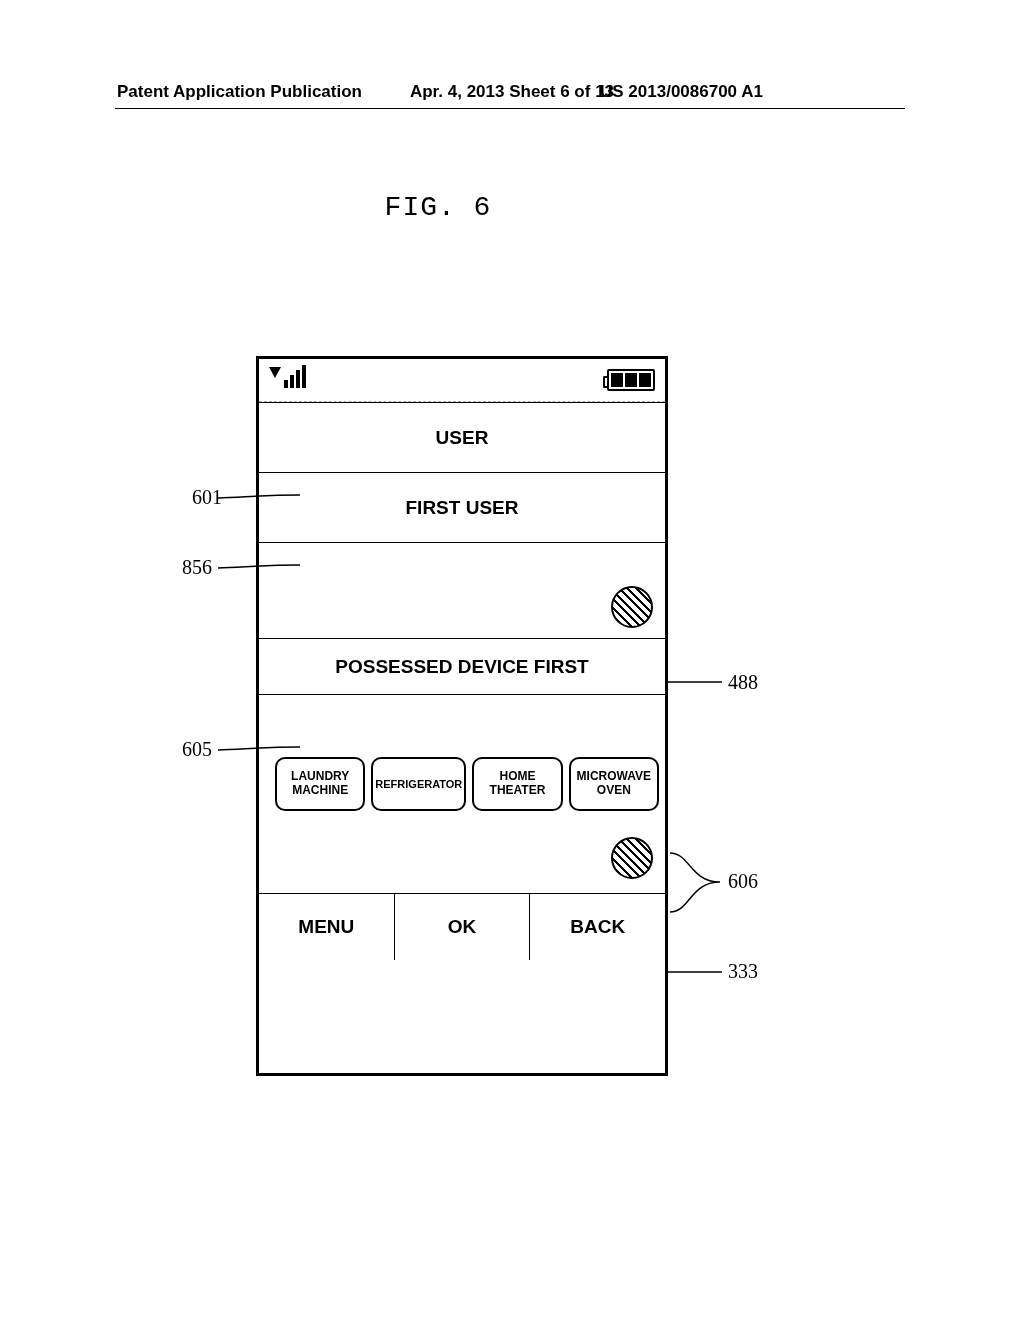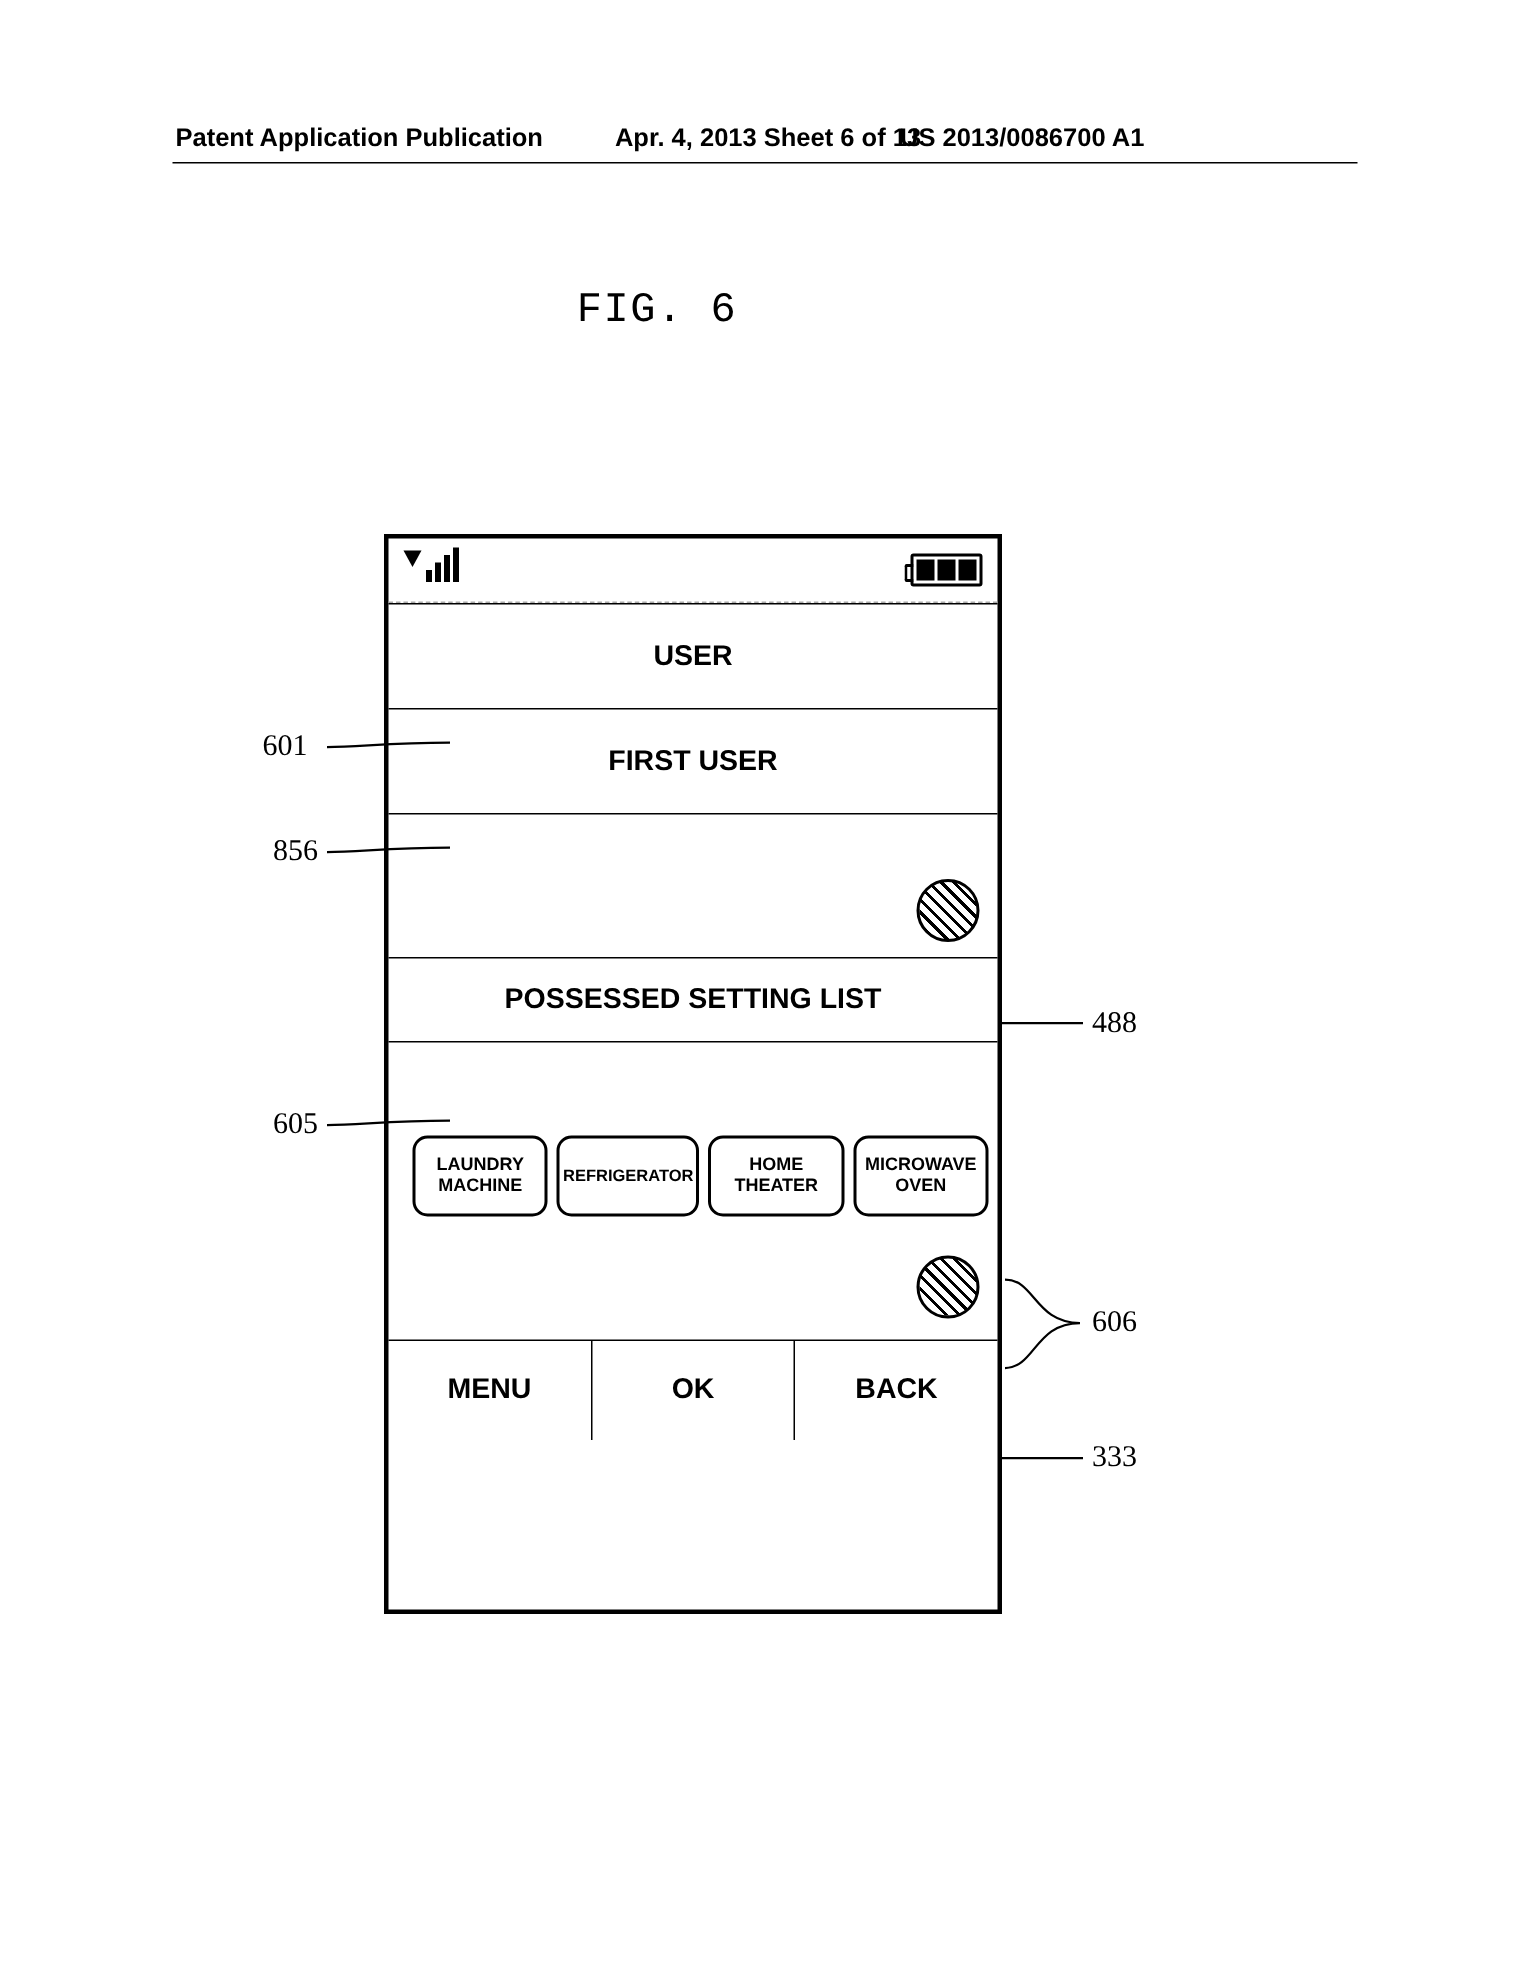--- a/index.html
+++ b/index.html
@@ -281,21 +281,21 @@
 
     <div class="cell-row row-first-user">
       <span>FIRST USER</span>
     </div>
 
     <div class="cell-row row-user-extra">
       <div class="hatched-btn"></div>
     </div>
 
     <div class="cell-row row-possessed">
-      <span>POSSESSED SETTING LIST</span>
+      <span>POSSESSED DEVICE FIRST</span>
     </div>
 
     <div class="cell-row row-devices">
       <div class="devices-strip">
         <div class="device">
           <span>LAUNDRY MACHINE</span>
         </div>
         <div class="device small">
           <span>REFRIGERATOR</span>
         </div>
@@ -318,21 +318,21 @@
           <span>OK</span>
         </div>
         <div>
           <span>BACK</span>
         </div>
       </div>
     </div>
 
   </div>
 
-  <span class="ref" style="top:486px; left:175px;">601</span>
+  <span class="ref" style="top:486px; left:192px;">601</span>
   <span class="ref" style="top:556px; left:182px;">856</span>
   <span class="ref" style="top:671px; left:728px;">488</span>
   <span class="ref" style="top:738px; left:182px;">605</span>
   <span class="ref" style="top:870px; left:728px;">606</span>
   <span class="ref" style="top:960px; left:728px;">333</span>
 
   <svg class="lead" style="top:0; left:0; width:1024px; height:1320px;">
 
     <path d="M218,498 C240,498 258,495 300,495"></path>
 

